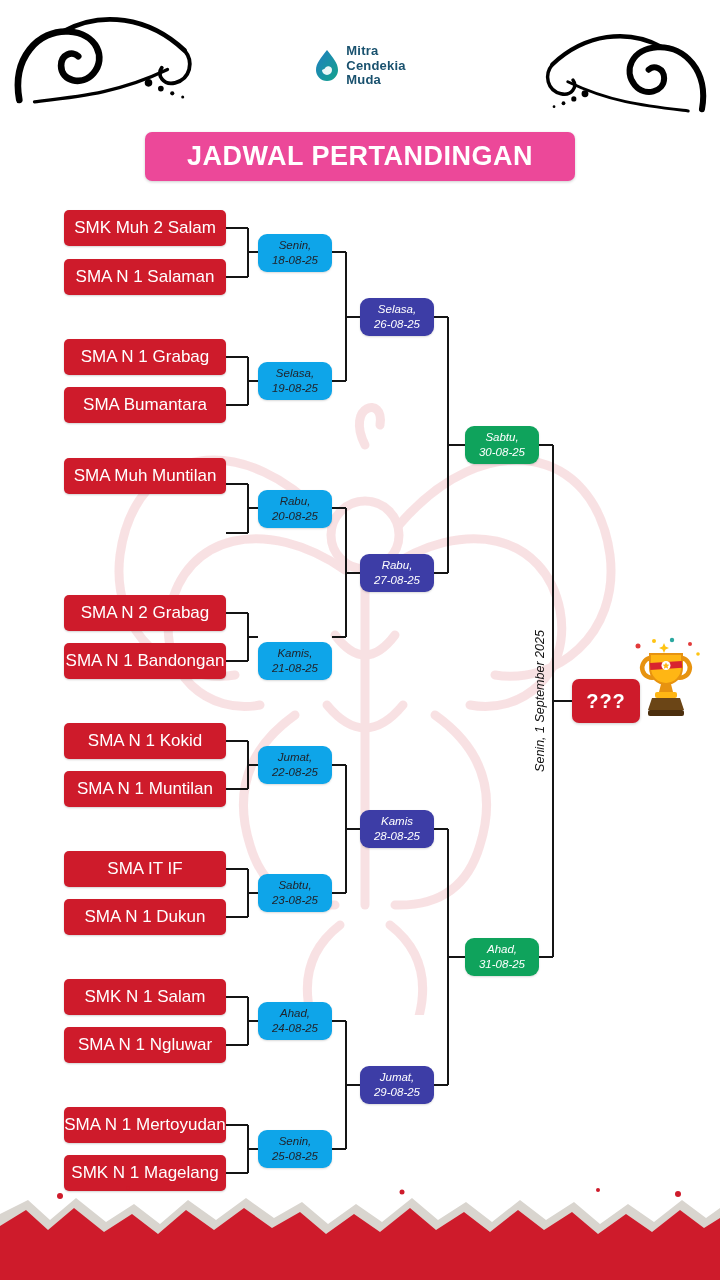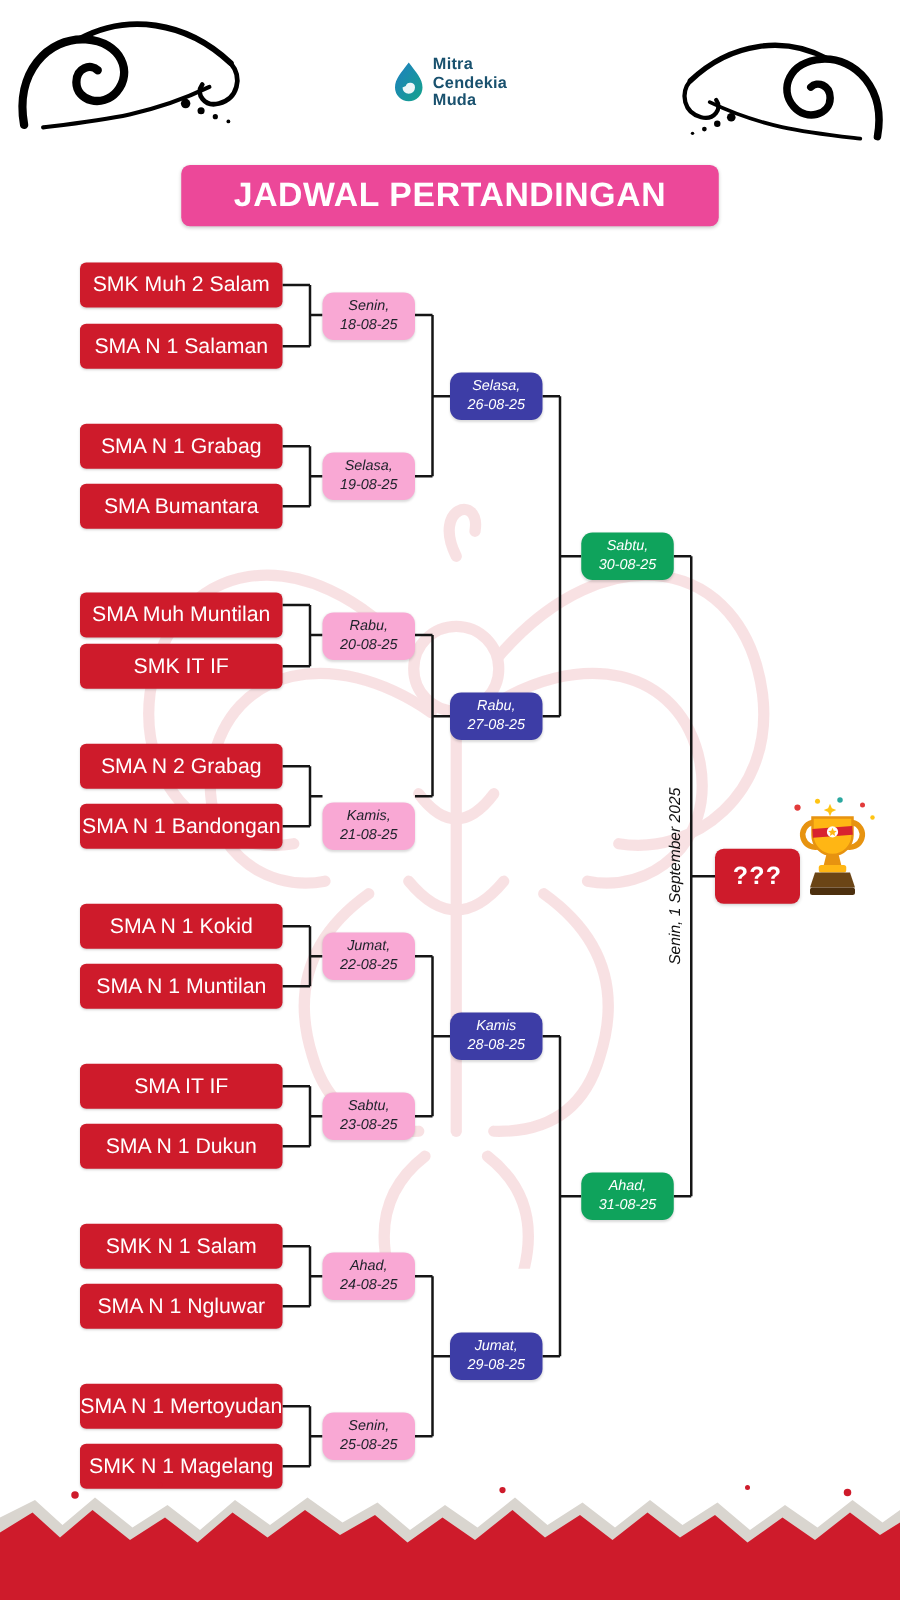--- a/index.html
+++ b/index.html
@@ -12,21 +12,21 @@
   .logo-text{font-weight:bold;font-size:13px;line-height:1.12;color:#19516e;letter-spacing:.2px;}
   .title-banner{position:absolute;left:145px;top:132px;width:430px;height:49px;background:#ec4899;border-radius:7px;
         display:flex;align-items:center;justify-content:center;color:#fff;font-weight:bold;font-size:27px;
         letter-spacing:.5px;z-index:3;box-shadow:0 1px 3px rgba(0,0,0,.2);}
   .team{position:absolute;left:64px;width:162px;height:36px;background:#ce1b2b;color:#fff;border-radius:5px;
         display:flex;align-items:center;justify-content:center;font-size:17px;z-index:3;
         box-shadow:0 1px 2px rgba(0,0,0,.18);}
   .badge{position:absolute;width:74px;height:38px;border-radius:9px;display:flex;flex-direction:column;
         align-items:center;justify-content:center;font-style:italic;font-size:11.5px;line-height:1.3;z-index:3;
         box-shadow:0 1px 2px rgba(0,0,0,.15);}
-  .badge.yellow{left:258px;background:#f9a8d4;color:#20242c;font-style:italic;}
+  .badge.yellow{left:258px;background:#0ea5e9;color:#20242c;font-style:italic;}
   .badge.blue{left:360px;background:#3d3da6;color:#ffffff;}
   .badge.green{left:465px;background:#0fa35c;color:#ffffff;}
   .final-vert{position:absolute;left:391px;top:693px;width:300px;height:16px;transform:rotate(-90deg);
         font-style:italic;font-size:12.5px;color:#101010;text-align:center;z-index:3;}
   .winner-box{position:absolute;left:572px;top:679px;width:68px;height:44px;background:#ce1b2b;border-radius:7px;
         color:#fff;font-weight:bold;font-size:20px;display:flex;align-items:center;justify-content:center;
         letter-spacing:1px;z-index:3;box-shadow:0 1px 3px rgba(0,0,0,.2);}
   .trophy{position:absolute;left:628px;top:636px;width:76px;height:82px;z-index:3;}
   .torn{position:absolute;left:0;bottom:0;width:720px;height:100px;z-index:4;}
 </style>
@@ -99,22 +99,21 @@
       <div>Muda</div>
     </div>
   </div>
 
   <div class="title-banner">JADWAL PERTANDINGAN</div>
 
   <div class="team" style="top:210px">SMK Muh 2 Salam</div>
   <div class="team" style="top:259px">SMA N 1 Salaman</div>
   <div class="team" style="top:339px">SMA N 1 Grabag</div>
   <div class="team" style="top:387px">SMA Bumantara</div>
-  <div class="team" style="top:474px">SMA Muh Muntilan</div>
-  <div class="team" style="top:515px">SMK IT IF</div>
+  <div class="team" style="top:458px">SMA Muh Muntilan</div>
   <div class="team" style="top:595px">SMA N 2 Grabag</div>
   <div class="team" style="top:643px">SMA N 1 Bandongan</div>
   <div class="team" style="top:723px">SMA N 1 Kokid</div>
   <div class="team" style="top:771px">SMA N 1 Muntilan</div>
   <div class="team" style="top:851px">SMA IT IF</div>
   <div class="team" style="top:899px">SMA N 1 Dukun</div>
   <div class="team" style="top:979px">SMK N 1 Salam</div>
   <div class="team" style="top:1027px">SMA N 1 Ngluwar</div>
   <div class="team" style="top:1107px">SMA N 1 Mertoyudan</div>
   <div class="team" style="top:1155px">SMK N 1 Magelang</div>

